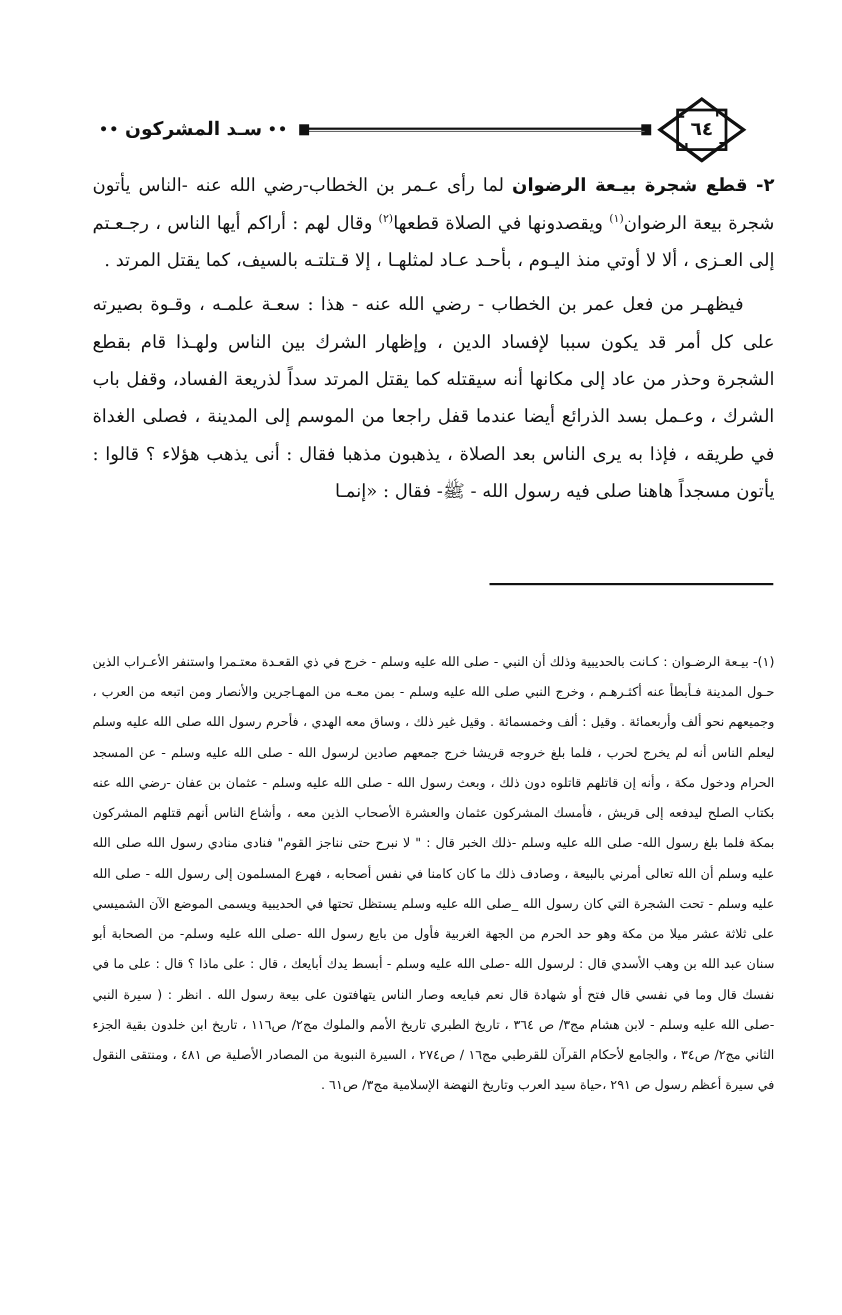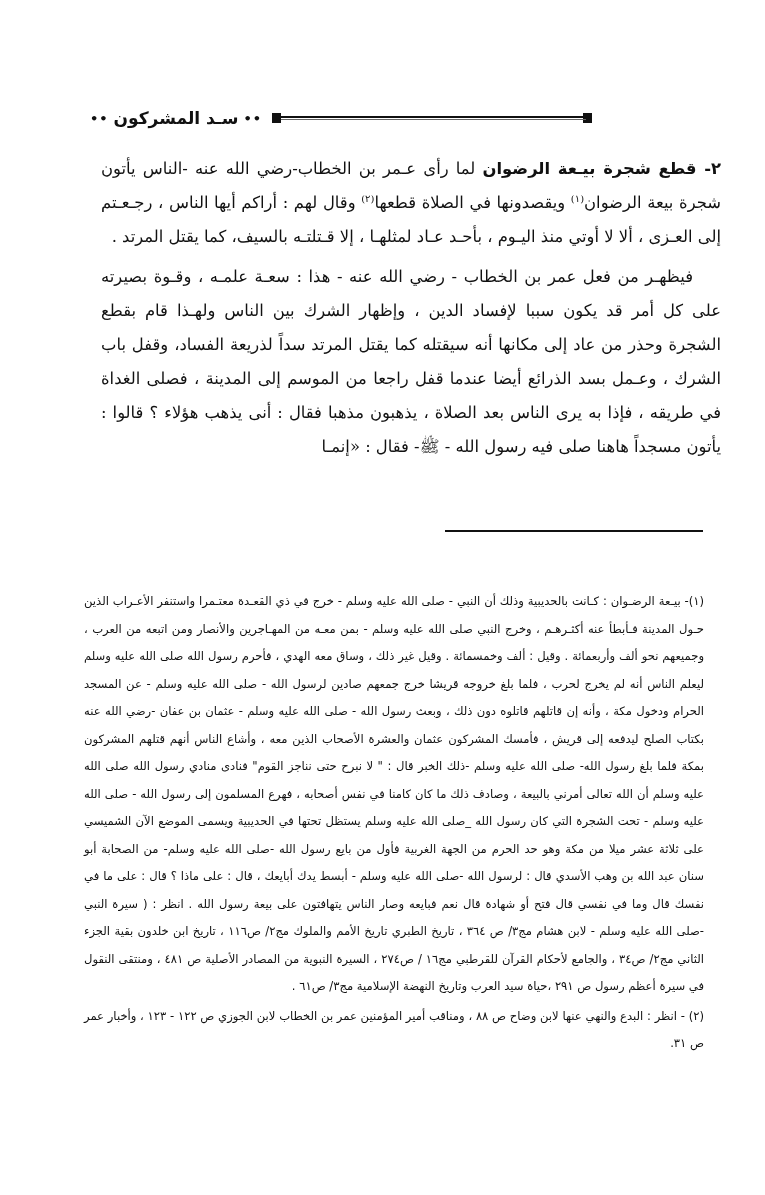--- a/index.html
+++ b/index.html
@@ -13,38 +13,49 @@
   .page-num { position:absolute; left:0; top:0; width:84px; height:60px; display:flex; align-items:center; justify-content:center; font-family:"DejaVu Sans", sans-serif; font-weight:bold; font-size:17px; direction:rtl; }
   .rule-wrap { position:absolute; right:90px; top:23px; width:320px; height:14px; }
   .rule-line { position:absolute; left:6px; right:6px; top:5px; height:2px; background:#111; }
   .rule-line2 { position:absolute; left:6px; right:6px; top:8px; height:1px; background:#666; }
   .rule-cap { position:absolute; top:2px; width:9px; height:10px; background:#111; }
   .rule-cap.r { right:0; } .rule-cap.l { left:0; }
   .running-title { position:absolute; left:0; top:16px; width:185px; height:28px; display:flex; align-items:center; justify-content:flex-start; font-family:"DejaVu Sans", sans-serif; font-weight:bold; font-size:17px; direction:rtl; white-space:nowrap; }
   .dots { font-size:13px; letter-spacing:1px; margin:0 5px; }
 
   
-  .body-text { position:absolute; left:101px; top:152px; width:620px; font-family:"DejaVu Serif", serif; font-size:16.4px; line-height:34px; text-align:justify; text-align-last:right; direction:rtl; }
+  .body-text { position:absolute; left:84px; top:152px; width:620px; font-family:"DejaVu Serif", serif; font-size:16.4px; line-height:34px; text-align:justify; text-align-last:right; direction:rtl; }
   .body-text p { margin:0; }
   .body-text p + p { margin-top:6px; text-indent:28px; }
   .heading-inline { font-family:"DejaVu Sans", sans-serif; font-weight:bold; }
   sup { font-size:10px; line-height:0; }
 
   .fn-sep { position:absolute; left:445px; top:530px; width:258px; height:2px; background:#111; }
 
   .footnotes { position:absolute; left:84px; top:544px; width:620px; font-family:"DejaVu Sans", sans-serif; font-size:11.6px; line-height:27.5px; text-align:justify; text-align-last:right; direction:rtl;margin-top:44px; }
   .footnotes p { margin:0; }
   .footnotes p + p { margin-top:2px; }
 </style>
 </head>
 <body>
 
 <div class="page">
 
   <div class="header">
+    <div class="emblem">
+      <svg viewBox="0 0 84 60">
+        <polygon points="42,2 58,14 80,30 58,46 42,58 26,46 4,30 26,14" fill="none" stroke="#111" stroke-width="3"></polygon>
+        <rect x="20" y="12" width="44" height="36" fill="none" stroke="#111" stroke-width="2.5"></rect>
+        <line x1="20" y1="18" x2="26" y2="18" stroke="#111" stroke-width="2"></line>
+        <line x1="58" y1="42" x2="64" y2="42" stroke="#111" stroke-width="2"></line>
+        <line x1="56" y1="12" x2="56" y2="18" stroke="#111" stroke-width="2"></line>
+        <line x1="28" y1="42" x2="28" y2="48" stroke="#111" stroke-width="2"></line>
+      </svg>
+      <div class="page-num">٦٤</div>
+    </div>
 
     <div class="rule-wrap">
       <div class="rule-cap r"></div>
       <div class="rule-line"></div>
       <div class="rule-line2"></div>
       <div class="rule-cap l"></div>
     </div>
 
     <div class="running-title">
       <span class="dots">••</span>
@@ -57,16 +68,15 @@
     <p>
       <span class="heading-inline">٢- قطع شجرة بيـعة الرضوان</span><span> لما رأى عـمر بن الخطاب-رضي الله عنه -الناس يأتون شجرة بيعة الرضوان</span><sup>(١)</sup><span> ويقصدونها في الصلاة قطعها</span><sup>(٢)</sup><span> وقال لهم : أراكم أيها الناس ، رجـعـتم إلى العـزى ، ألا لا أوتي منذ اليـوم ، بأحـد عـاد لمثلهـا ، إلا قـتلتـه بالسيف، كما يقتل المرتد .</span>
     </p>
     <p>فيظهـر من فعل عمر بن الخطاب - رضي الله عنه - هذا : سعـة علمـه ، وقـوة بصيرته على كل أمر قد يكون سببا لإفساد الدين ، وإظهار الشرك بين الناس ولهـذا قام بقطع الشجرة وحذر من عاد إلى مكانها أنه سيقتله كما يقتل المرتد سداً لذريعة الفساد، وقفل باب الشرك ، وعـمل بسد الذرائع أيضا عندما قفل راجعا من الموسم إلى المدينة ، فصلى الغداة في طريقه ، فإذا به يرى الناس بعد الصلاة ، يذهبون مذهبا فقال : أنى يذهب هؤلاء ؟ قالوا : يأتون مسجداً هاهنا صلى فيه رسول الله - ﷺ- فقال : «إنمـا</p>
   </div>
 
   <div class="fn-sep"></div>
 
   <div class="footnotes">
     <p><span>(١)- </span><span>بيـعة الرضـوان : كـانت بالحديبية وذلك أن النبي - صلى الله عليه وسلم - خرج في ذي القعـدة معتـمرا واستنفر الأعـراب الذين حـول المدينة فـأبطأ عنه أكثـرهـم ، وخرج النبي صلى الله عليه وسلم - بمن معـه من المهـاجرين والأنصار ومن اتبعه من العرب ، وجميعهم نحو ألف وأربعمائة . وقيل : ألف وخمسمائة . وقيل غير ذلك ، وساق معه الهدي ، فأحرم رسول الله صلى الله عليه وسلم ليعلم الناس أنه لم يخرج لحرب ، فلما بلغ خروجه قريشا خرج جمعهم صادين لرسول الله - صلى الله عليه وسلم - عن المسجد الحرام ودخول مكة ، وأنه إن قاتلهم قاتلوه دون ذلك ، وبعث رسول الله - صلى الله عليه وسلم - عثمان بن عفان -رضي الله عنه بكتاب الصلح ليدفعه إلى قريش ، فأمسك المشركون عثمان والعشرة الأصحاب الذين معه ، وأشاع الناس أنهم قتلهم المشركون بمكة فلما بلغ رسول الله- صلى الله عليه وسلم -ذلك الخبر قال : " لا نبرح حتى نناجز القوم" فنادى منادي رسول الله صلى الله عليه وسلم أن الله تعالى أمرني بالبيعة ، وصادف ذلك ما كان كامنا في نفس أصحابه ، فهرع المسلمون إلى رسول الله - صلى الله عليه وسلم - تحت الشجرة التي كان رسول الله _صلى الله عليه وسلم يستظل تحتها في الحديبية ويسمى الموضع الآن الشميسي على ثلاثة عشر ميلا من مكة وهو حد الحرم من الجهة الغربية فأول من بايع رسول الله -صلى الله عليه وسلم- من الصحابة أبو سنان عبد الله بن وهب الأسدي قال : لرسول الله -صلى الله عليه وسلم - أبسط يدك أبايعك ، قال : على ماذا ؟ قال : على ما في نفسك قال وما في نفسي قال فتح أو شهادة قال نعم فبايعه وصار الناس يتهافتون على بيعة رسول الله . انظر : ( سيرة النبي -صلى الله عليه وسلم - لابن هشام مج٣/ ص ٣٦٤ ، تاريخ الطبري تاريخ الأمم والملوك مج٢/ ص١١٦ ، تاريخ ابن خلدون بقية الجزء الثاني مج٢/ ص٣٤ ، والجامع لأحكام القرآن للقرطبي مج١٦ / ص٢٧٤ ، السيرة النبوية من المصادر الأصلية ص ٤٨١ ، ومنتقى النقول في سيرة أعظم رسول ص ٢٩١ ،حياة سيد العرب وتاريخ النهضة الإسلامية مج٣/ ص٦١ .</span></p>
-    <p><span>(٢) - </span><span>انظر : البدع والنهي عنها لابن وضاح ص ٨٨ ، ومناقب أمير المؤمنين عمر بن الخطاب لابن الجوزي ص ١٢٢ - ١٢٣ ، وأخبار عمر ص ٣١.</span></p>
   </div>
 
 </div>
 
 </body></html>

